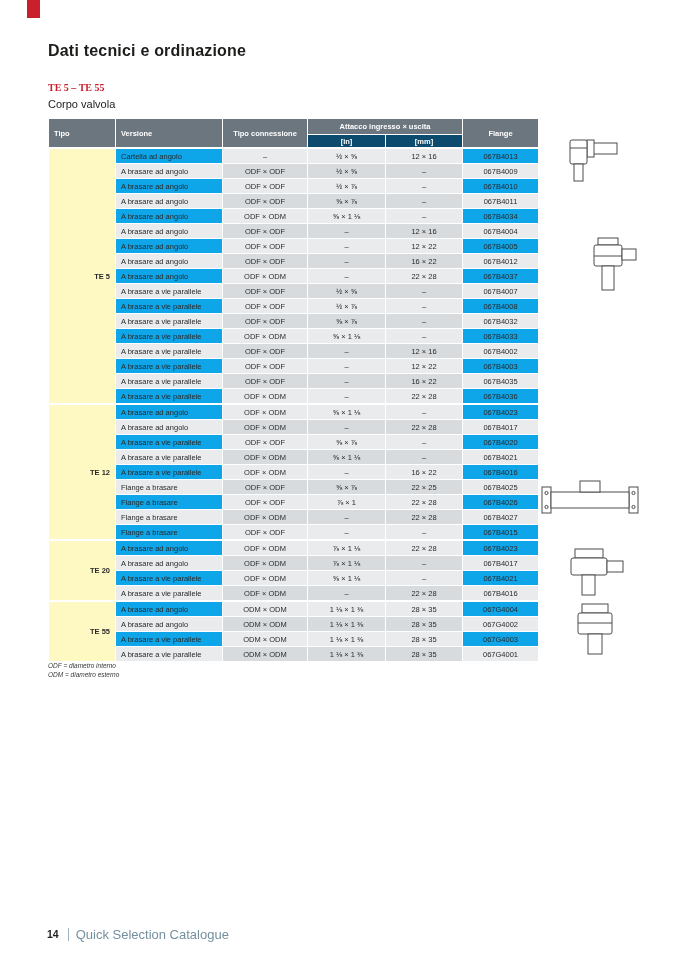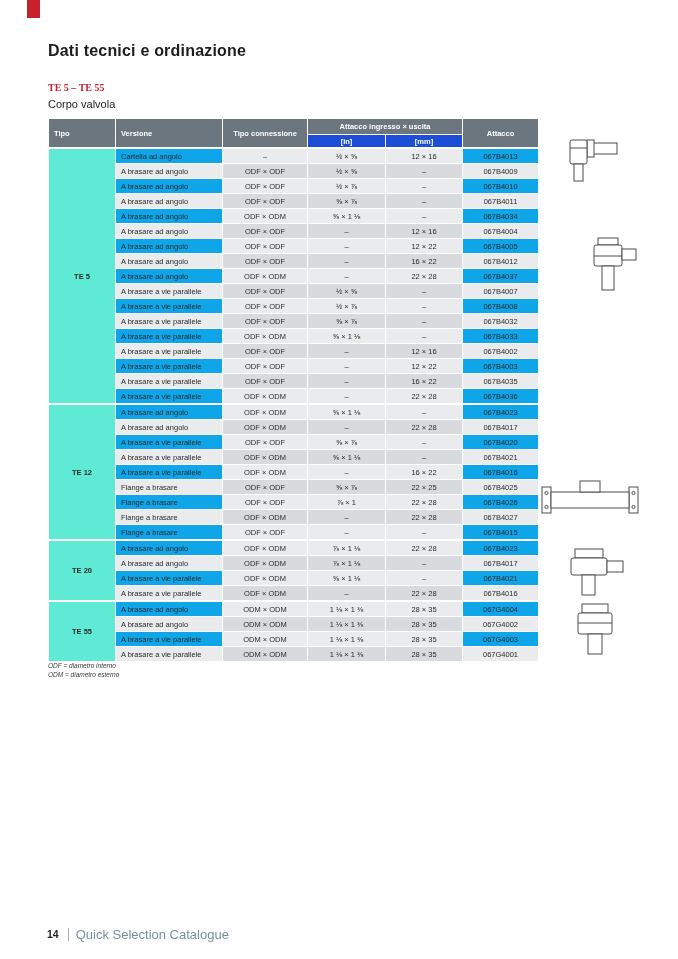--- a/index.html
+++ b/index.html
@@ -31,25 +31,25 @@
     border:1px solid #ffffff;
     font-size:7.5px; line-height:9px;
     padding:0 5px;
     white-space:nowrap; overflow:hidden;
   }
   .valve-table thead th {
     background:#6b767f; color:#ffffff; font-weight:bold;
     height:15px; text-align:left;
   }
   .valve-table thead th.center { text-align:center; }
-  .valve-table thead th.sub { background:#1d4ed8; height:12px; text-align:center; font-weight:bold; }
+  .valve-table thead th.sub { background:#0c4a6e; height:12px; text-align:center; font-weight:bold; }
   .valve-table td { height:14px; color:#2a2a2a; }
   .tipo-cell {
-    background:#5eead4; color:#ffffff; font-weight:bold;
-    text-align:center; vertical-align:middle; font-size:7.5px;
+    background:#fef9c3; color:#ffffff; font-weight:bold;
+    text-align:right; vertical-align:middle; font-size:7.5px;
   }
   .versione-cell { text-align:left; }
   .conn-cell, .in-cell, .mm-cell, .codice-cell { text-align:center; }
   tr.even .versione-cell, tr.even .codice-cell { background:#0ea5e9; }
   tr.even .conn-cell, tr.even .in-cell, tr.even .mm-cell { background:#e9ebec; }
   tr.odd .versione-cell, tr.odd .codice-cell { background:#e9ebec; }
   tr.odd .conn-cell, tr.odd .in-cell, tr.odd .mm-cell { background:#d8dbdd; }
   tr.group-start td { border-top:2px solid #ffffff; }
   .footnotes {
     position:absolute; left:48px; top:662px;
@@ -89,21 +89,21 @@
       <col style="width:78px">
         <col style="width:77px">
         <col style="width:76px">
     </colgroup>
     <thead>
       <tr>
         <th rowspan="2">Tipo</th>
         <th rowspan="2">Versione</th>
         <th rowspan="2" class="center">Tipo connessione</th>
         <th colspan="2" class="center">Attacco ingresso × uscita</th>
-        <th rowspan="2" class="center">Attacco</th>
+        <th rowspan="2" class="center">Flange</th>
       </tr>
       <tr>
         <th class="sub">[in]</th>
         <th class="sub">[mm]</th>
       </tr>
     </thead>
     <tbody>
         <tr class="even group-start">
           <td class="tipo-cell" rowspan="17">TE 5</td>
           <td class="versione-cell">Cartella ad angolo</td>

